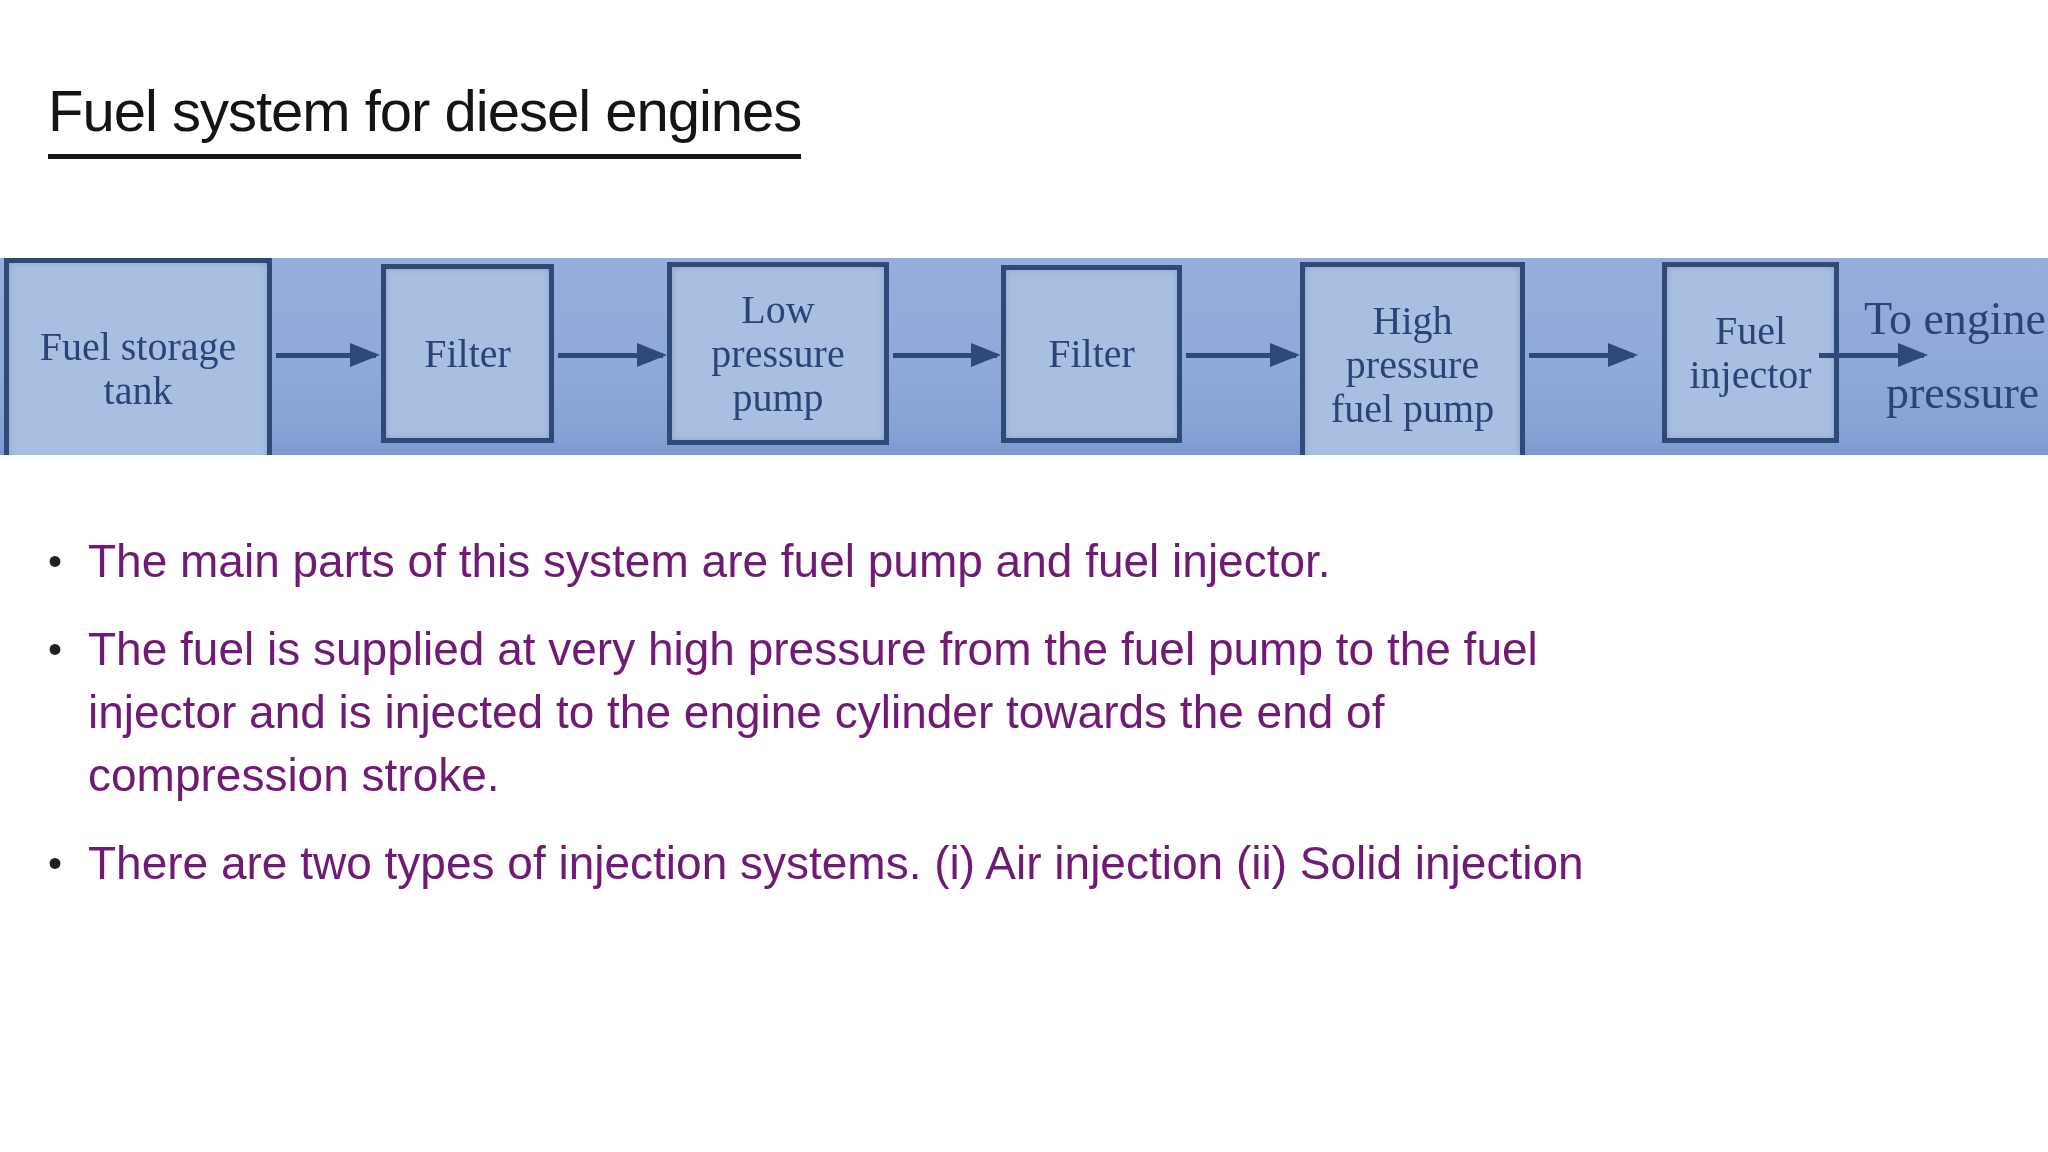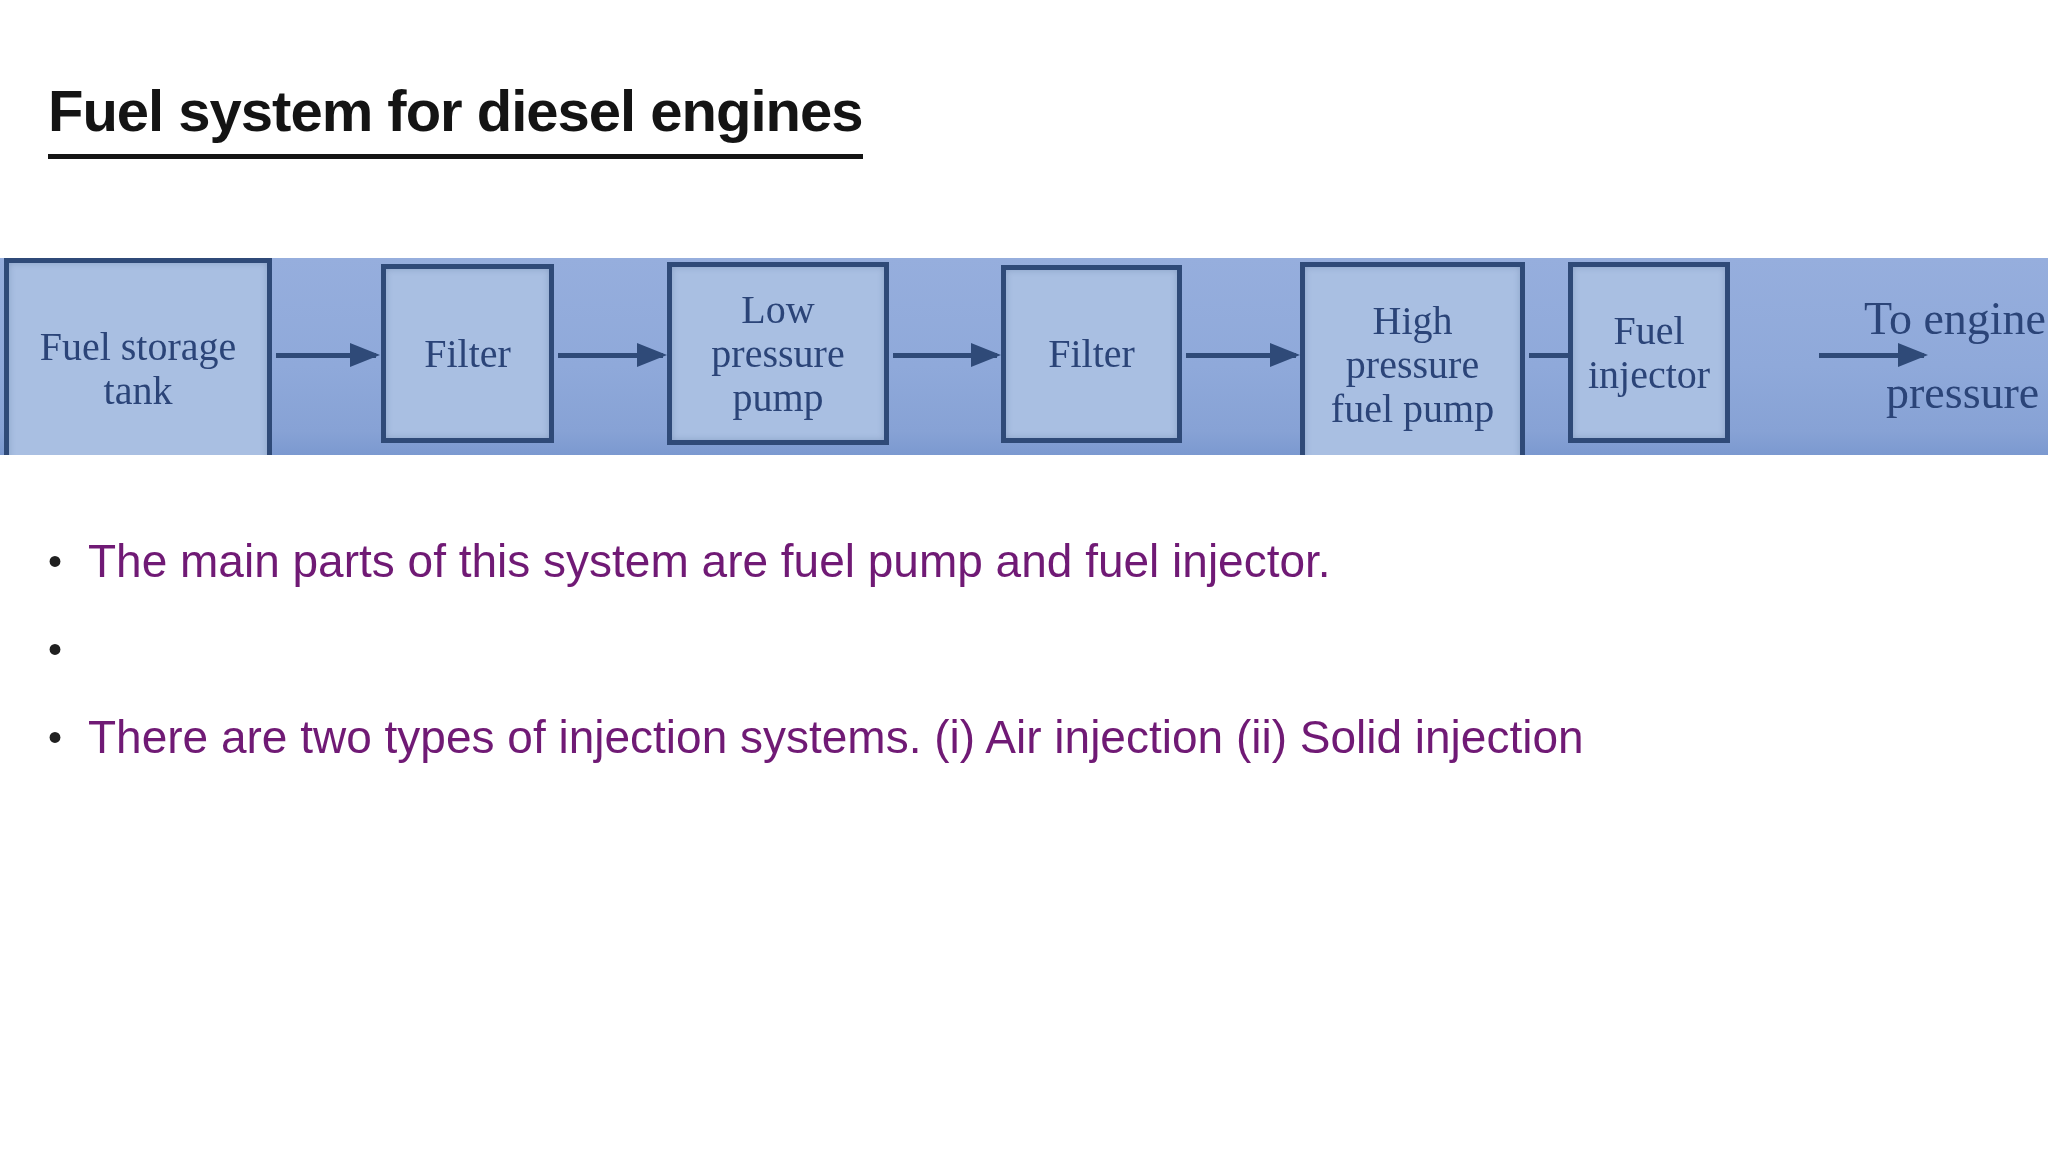--- a/index.html
+++ b/index.html
@@ -16,21 +16,21 @@
     overflow: hidden;
   }
 
   
   .title {
     position: absolute;
     left: 48px;
     top: 72px;
     margin: 0;
     font-size: 58px;
-    font-weight: 700;
+    font-weight: 400;
     letter-spacing: -1px;
     color: #141414;
     display: inline-block;
     border-bottom: 5px solid #141414;
     padding-bottom: 4px;
     line-height: 1.35;
   }
 
   
   .diagram {
@@ -150,38 +150,41 @@
     <div class="arrow" style="left:1186px; width:110px"></div>
 
     <div class="node" style="left:1300px; top:4px; width:225px; height:206px">
       <span>High
 pressure
 fuel pump</span>
     </div>
 
     <div class="arrow" style="left:1529px; width:105px"></div>
 
-    <div class="node" style="left:1568px; top:4px; width:162px; height:181px">
+    <div class="node" style="left:1662px; top:4px; width:177px; height:181px">
       <span>Fuel
 injector</span>
     </div>
 
     <div class="arrow" style="left:1819px; width:105px"></div>
 
     <div class="out-label top">To engine</div>
     <div class="out-label bottom">pressure</div>
   </div>
 
   <ul class="bullets">
     <li>
       <span class="marker">•</span>
       <span class="btext">The main parts of this system are fuel pump and fuel injector.</span>
     </li>
     <li>
       <span class="marker">•</span>
+      <span class="btext">The fuel is supplied at very high pressure from the fuel pump to the fuel
+injector and is injected to the engine cylinder towards the end of
+compression stroke.</span>
     </li>
     <li>
       <span class="marker">•</span>
       <span class="btext">There are two types of injection systems. (i) Air injection (ii) Solid injection</span>
     </li>
   </ul>
 
 </div>
 
 </body></html>

